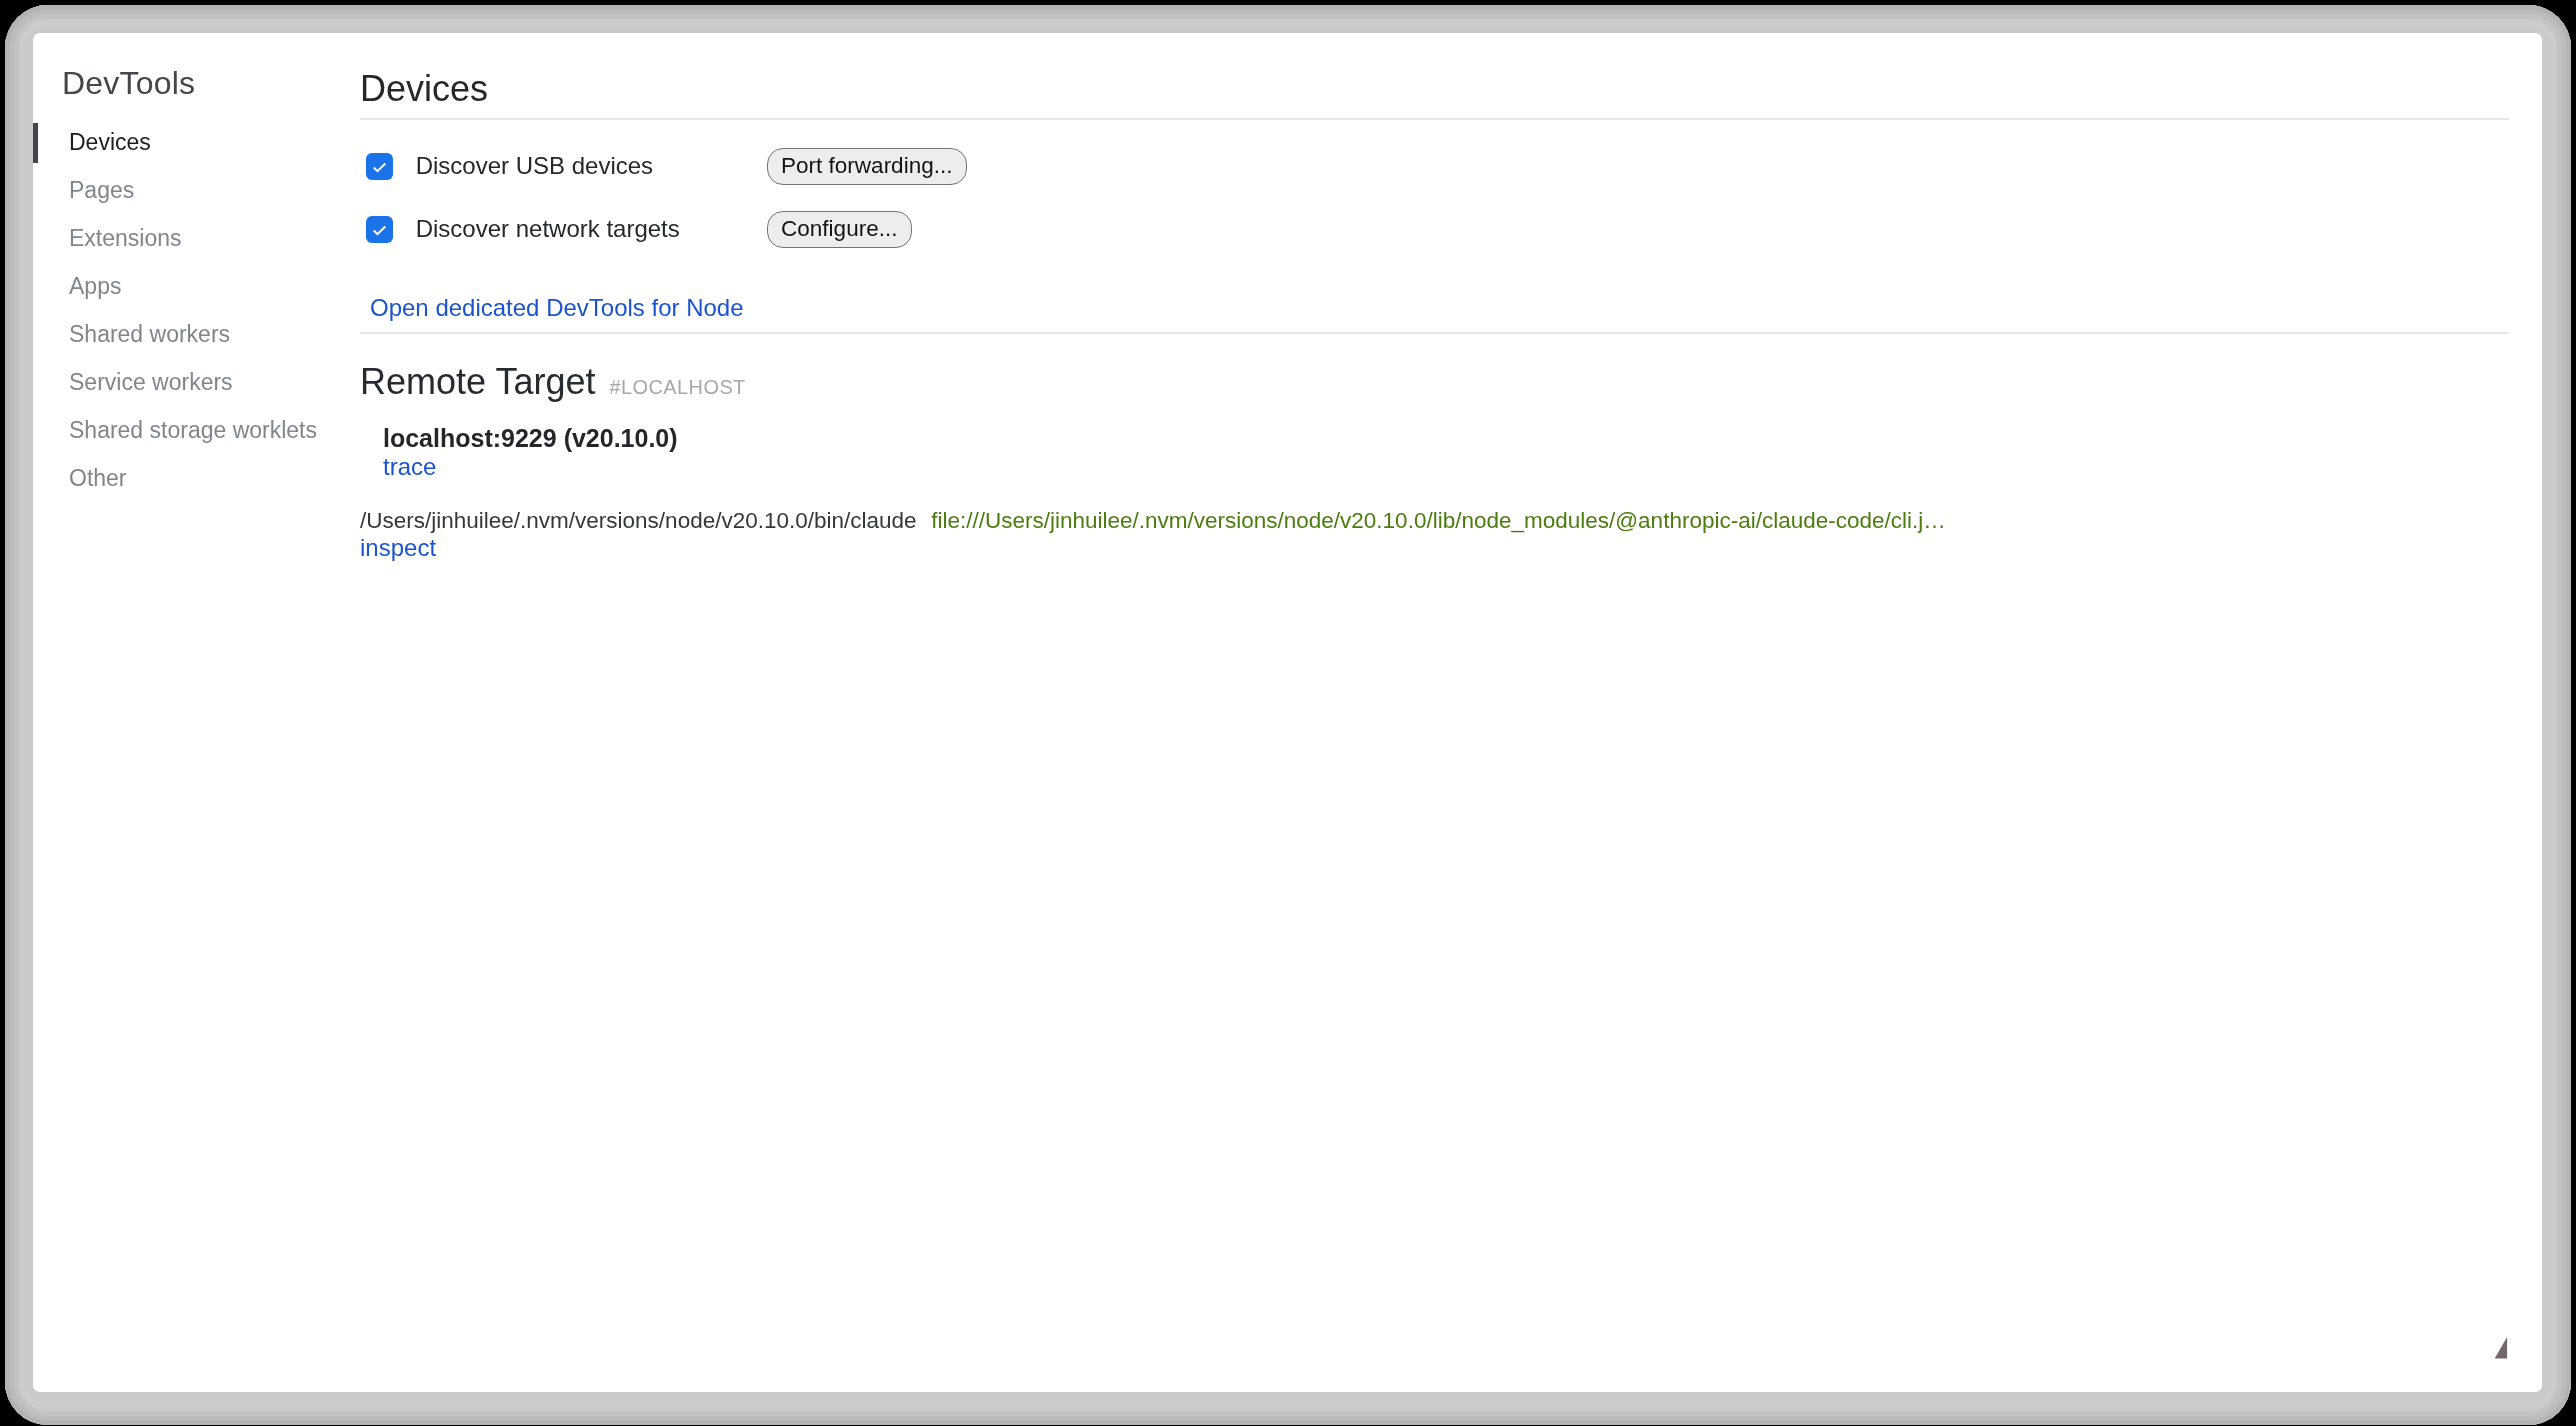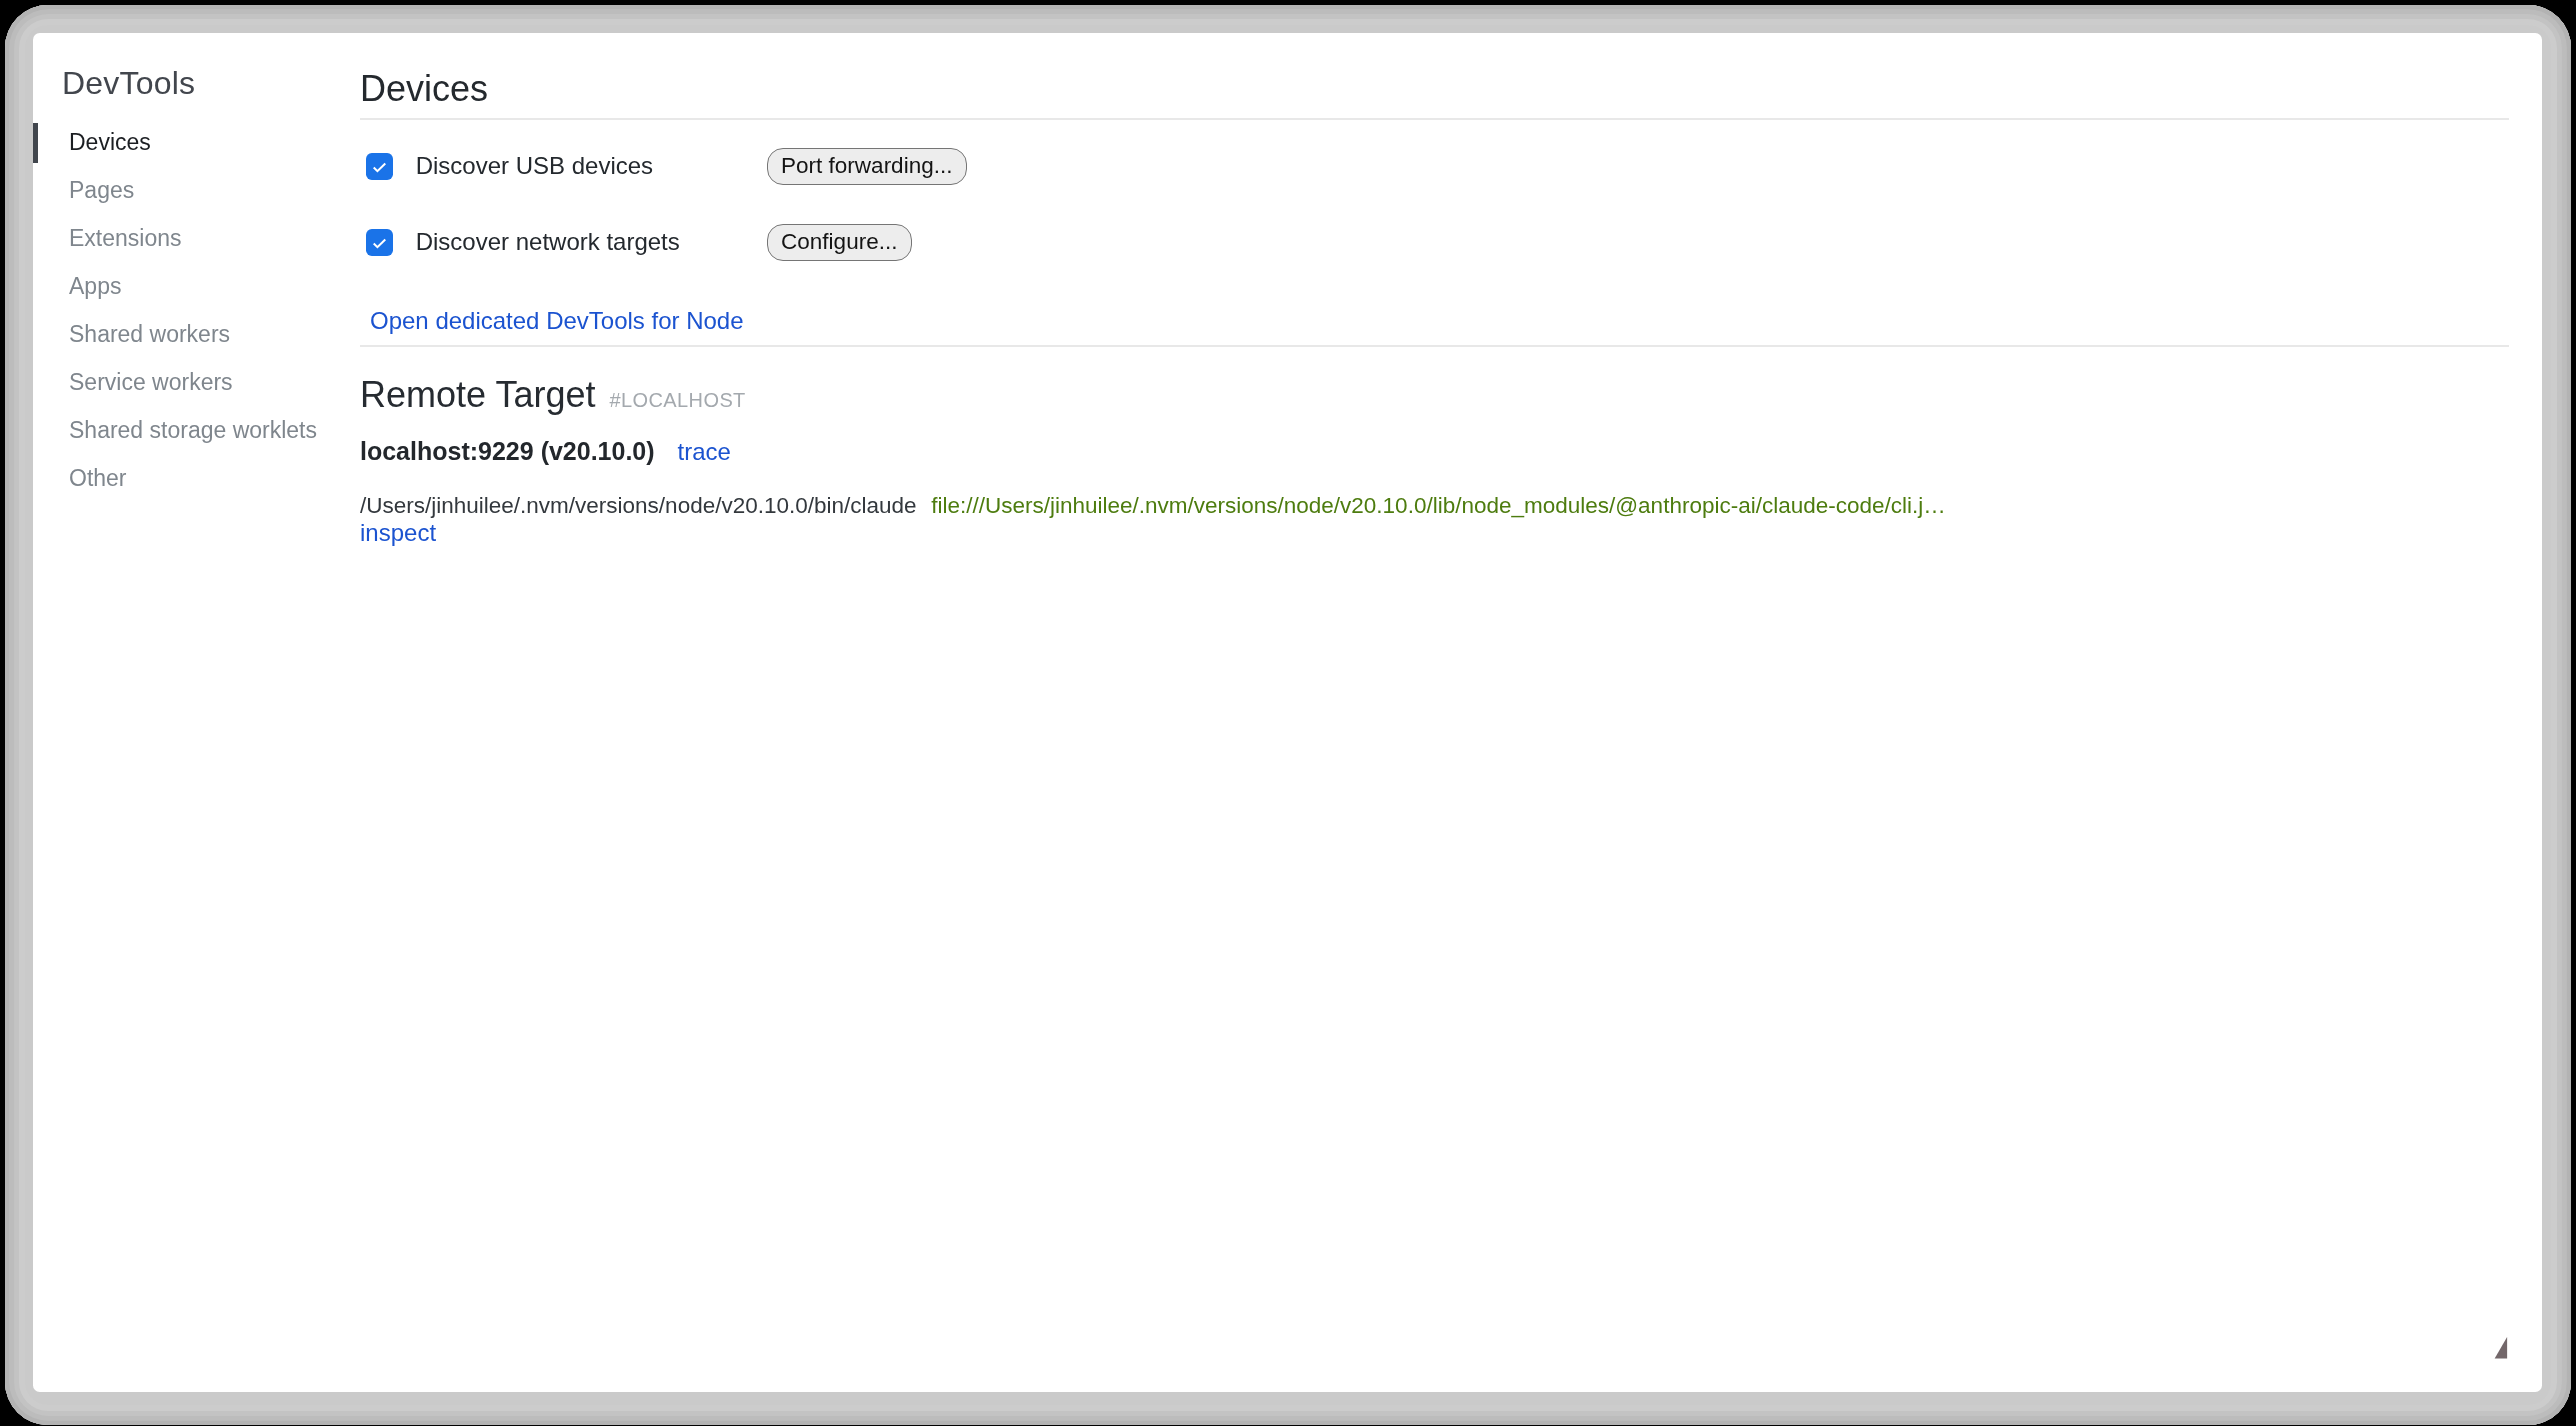--- a/index.html
+++ b/index.html
@@ -81,21 +81,21 @@
   .divider-top { margin-top: 8.3px; }
   .divider-mid { margin-top: 10px; }
 
   .opt-row {
     display: flex;
     align-items: center;
     height: 37px;
     margin-left: 5.8px;
   }
   .opt-row-1 { margin-top: 28px; align-items: center; }
-  .opt-row-2 { margin-top: 39px; }
+  .opt-row-2 { margin-top: 26px; }
   .opt-cell { width: 401px; display: flex; align-items: center; }
   .checkbox {
     width: 27.4px; height: 27.4px;
     border-radius: 5.8px;
     background: #1a73e8;
     display: flex;
     align-items: center;
     justify-content: center;
     cursor: pointer;
     flex: 0 0 27.4px;
@@ -125,20 +125,21 @@
   .rt-tag {
     margin-left: 14px;
     font-size: 20px;
     color: #a4a9ae;
     letter-spacing: 0.4px;
   }
   .target-row {
     display: flex;
     align-items: baseline;
     margin-top: 21.6px;
+    flex-direction: column;
   }
   .target-name { font-size: 25px; font-weight: 700; color: #23272c; }
   .trace-link { margin-left: 23px; font-size: 24px; }
   .proc-block { margin-top: 27px; font-size: 22.5px; line-height: 26px; }
   .proc-path { color: #33383d; }
   .proc-url { color: #4d7c0f; margin-left: 8.3px; }
   .inspect-line { margin-top: 0.8px; font-size: 24px; line-height: 26px; }
 </style>
 </head>
 <body>

